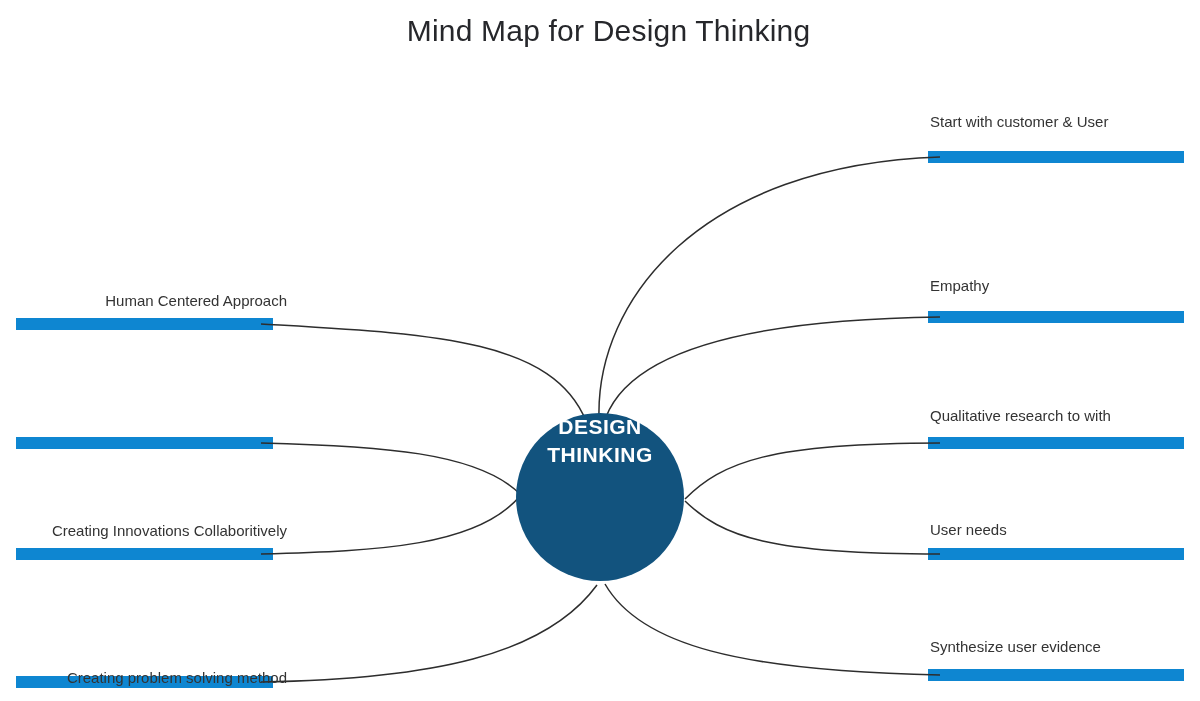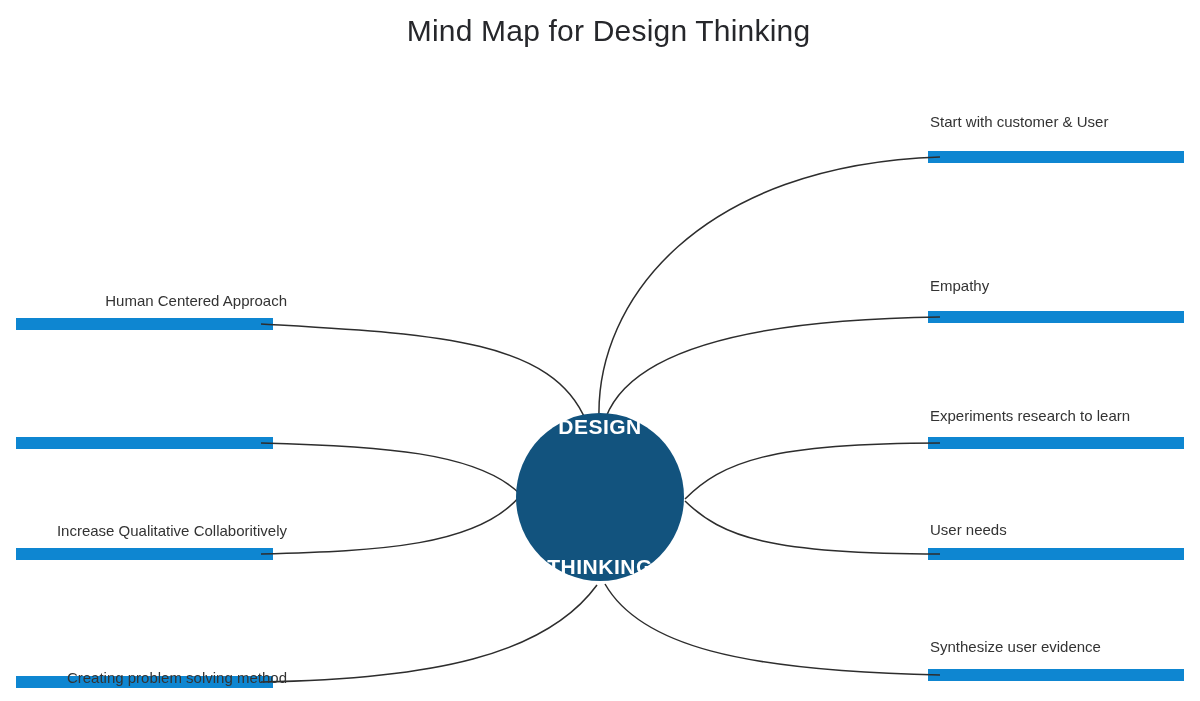--- a/index.html
+++ b/index.html
@@ -61,21 +61,21 @@
     position: absolute;
     left: 516px;
     top: 413px;
     width: 168px;
     height: 168px;
     border-radius: 50%;
     background: var(--node, #12537e);
     display: flex;
     flex-direction: column;
     align-items: center;
-    justify-content: space-between;
+    justify-content: flex-start;
     color: #ffffff;
     font-size: 21px;
     font-weight: 700;
     letter-spacing: 0.5px;
     line-height: 28px;
     text-align: center;
   }
 </style>
 </head>
 <body>
@@ -105,26 +105,26 @@
       <path d="M261,682 C430,679 545,656 597,585"></path>
       <path d="M940,157 C700,165 596,300 599,418"></path>
       <path d="M940,317 C700,320 625,368 606,417"></path>
       <path d="M940,443 C770,443 722,462 685,499"></path>
       <path d="M940,554 C770,554 722,537 685,501"></path>
       <path d="M940,675 C740,671 640,645 605,584"></path>
     </g>
   </svg>
 
   <div class="label left" style="top:291px">Human Centered Approach</div>
-  <div class="label left" style="top:521px">Increase Qualitative Collaboritively</div>
+  <div class="label left" style="top:521px">Creating Innovations Collaboritively</div>
   <div class="label left" style="top:668px">Creating problem solving method</div>
 
   <div class="label right" style="top:112px">Start with customer &amp; User</div>
   <div class="label right" style="top:276px">Empathy</div>
-  <div class="label right" style="top:406px">Experiments research to learn</div>
+  <div class="label right" style="top:406px">Qualitative research to with</div>
   <div class="label right" style="top:520px">User needs</div>
   <div class="label right" style="top:637px">Synthesize user evidence</div>
 
   <div class="center-node">
     <div>DESIGN</div>
     <div>THINKING</div>
   </div>
 
 </div>
 

